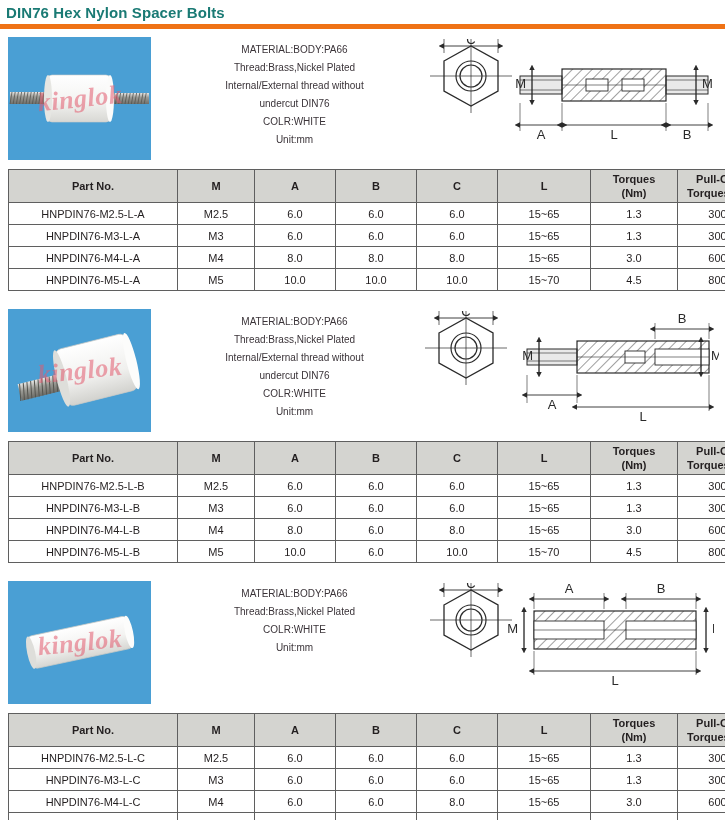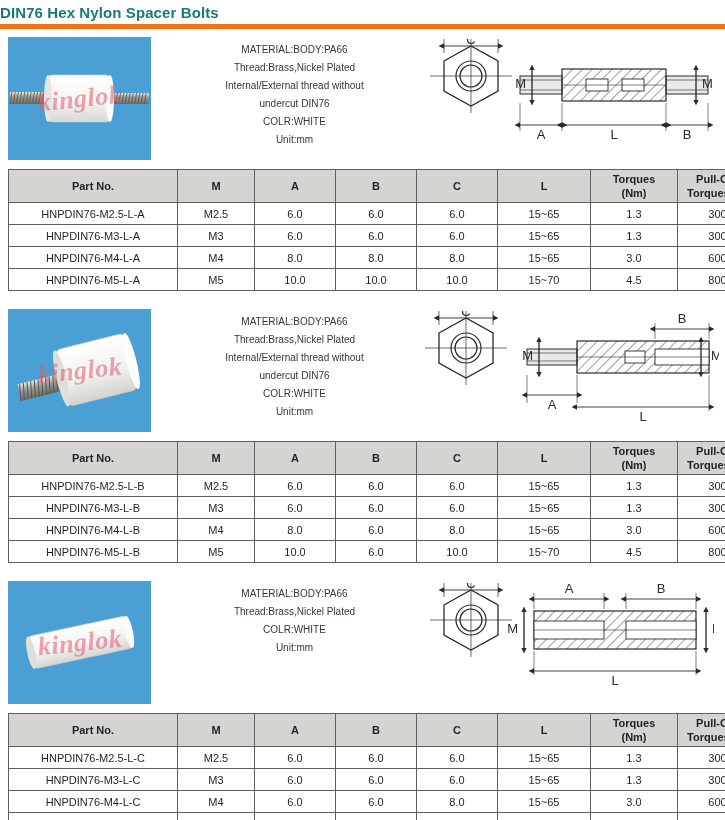--- a/index.html
+++ b/index.html
@@ -13,21 +13,21 @@
     font-family: "Liberation Sans", sans-serif;
     color: #231f20;
     overflow: hidden;
   }
 
   
   .page-title {
     font-size: 15px;
     font-weight: bold;
     color: #1a7a74;
-    padding: 4px 0 2px 0;
+    padding: 4px 0 2px 6px;
     letter-spacing: 0.1px;
   }
   .title-rule {
     height: 5px;
     background: #ef7215;
     margin: 1px 0 0 0;
     width: 100%;
   }
 
   

